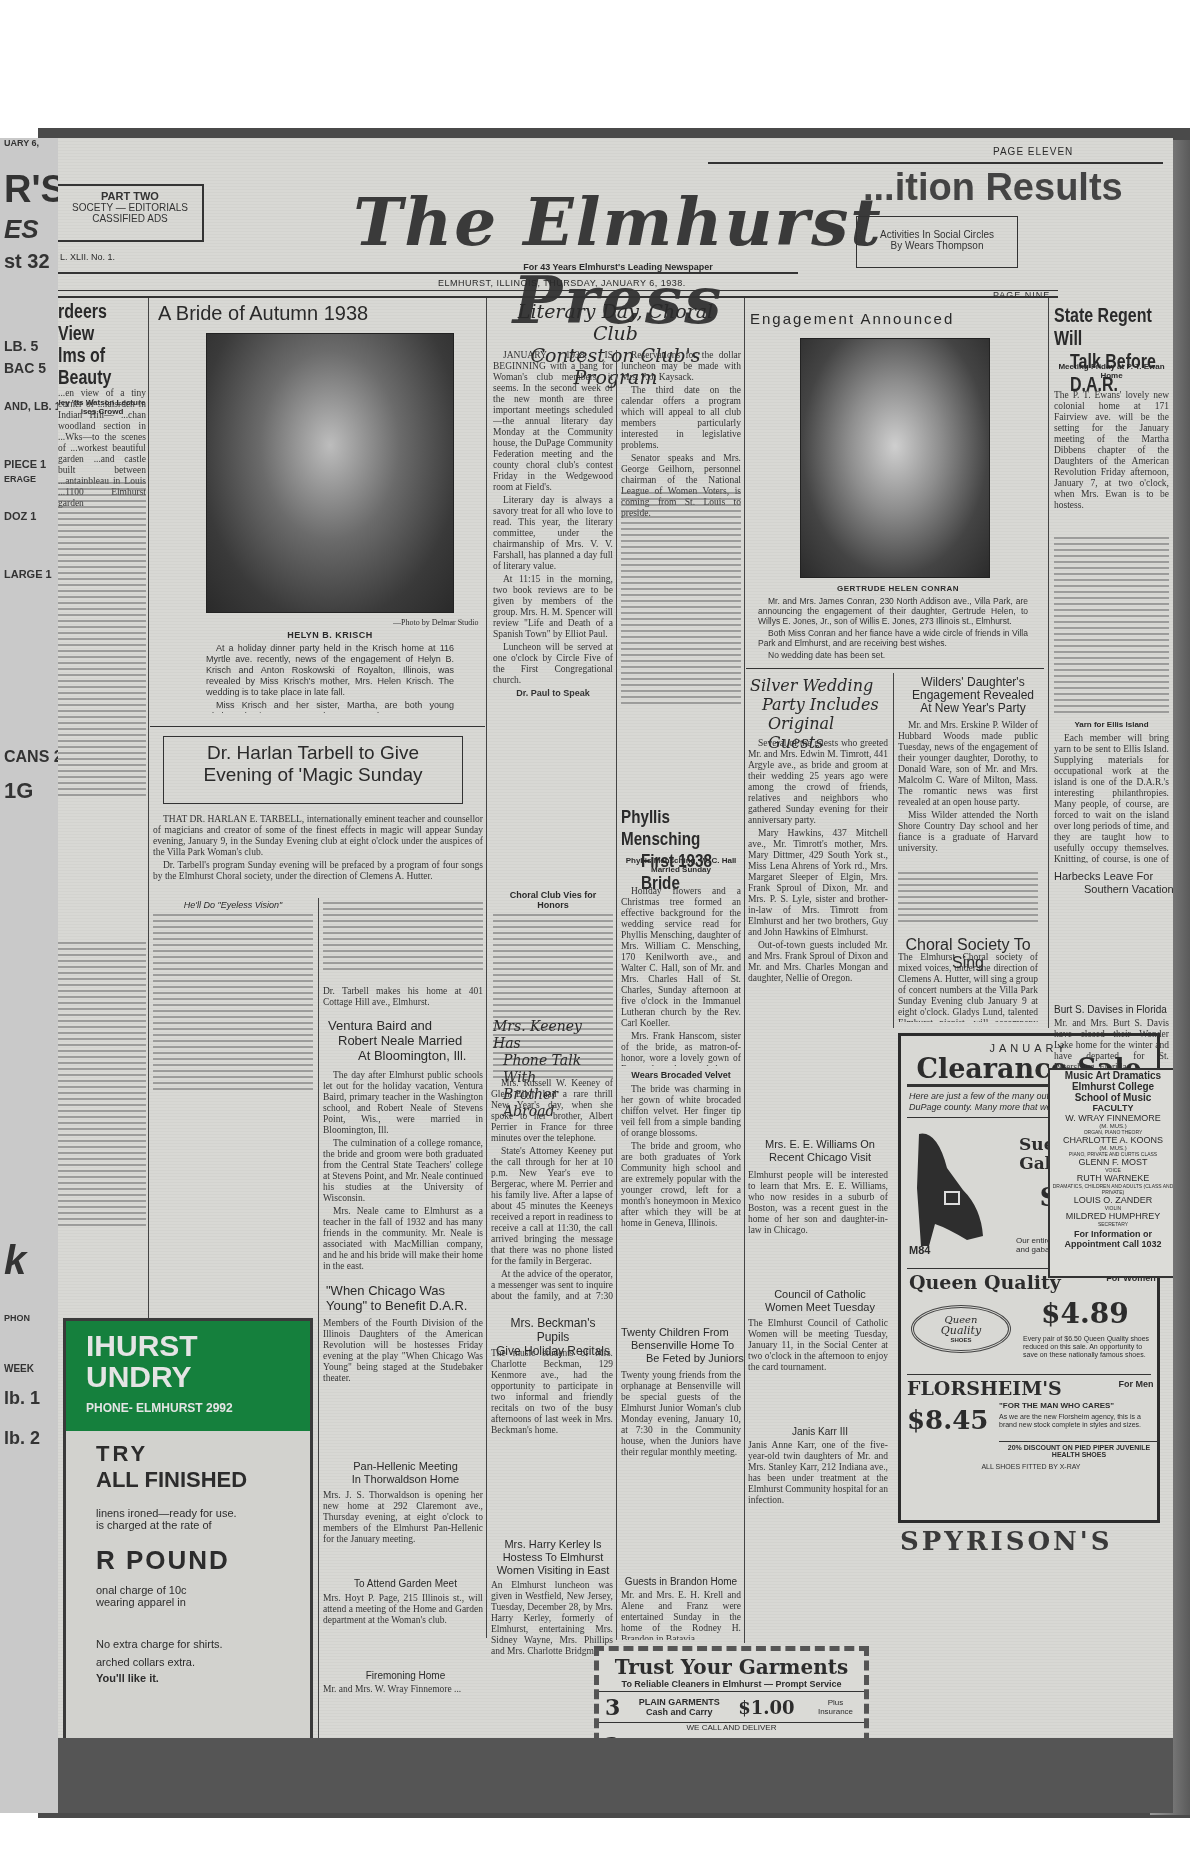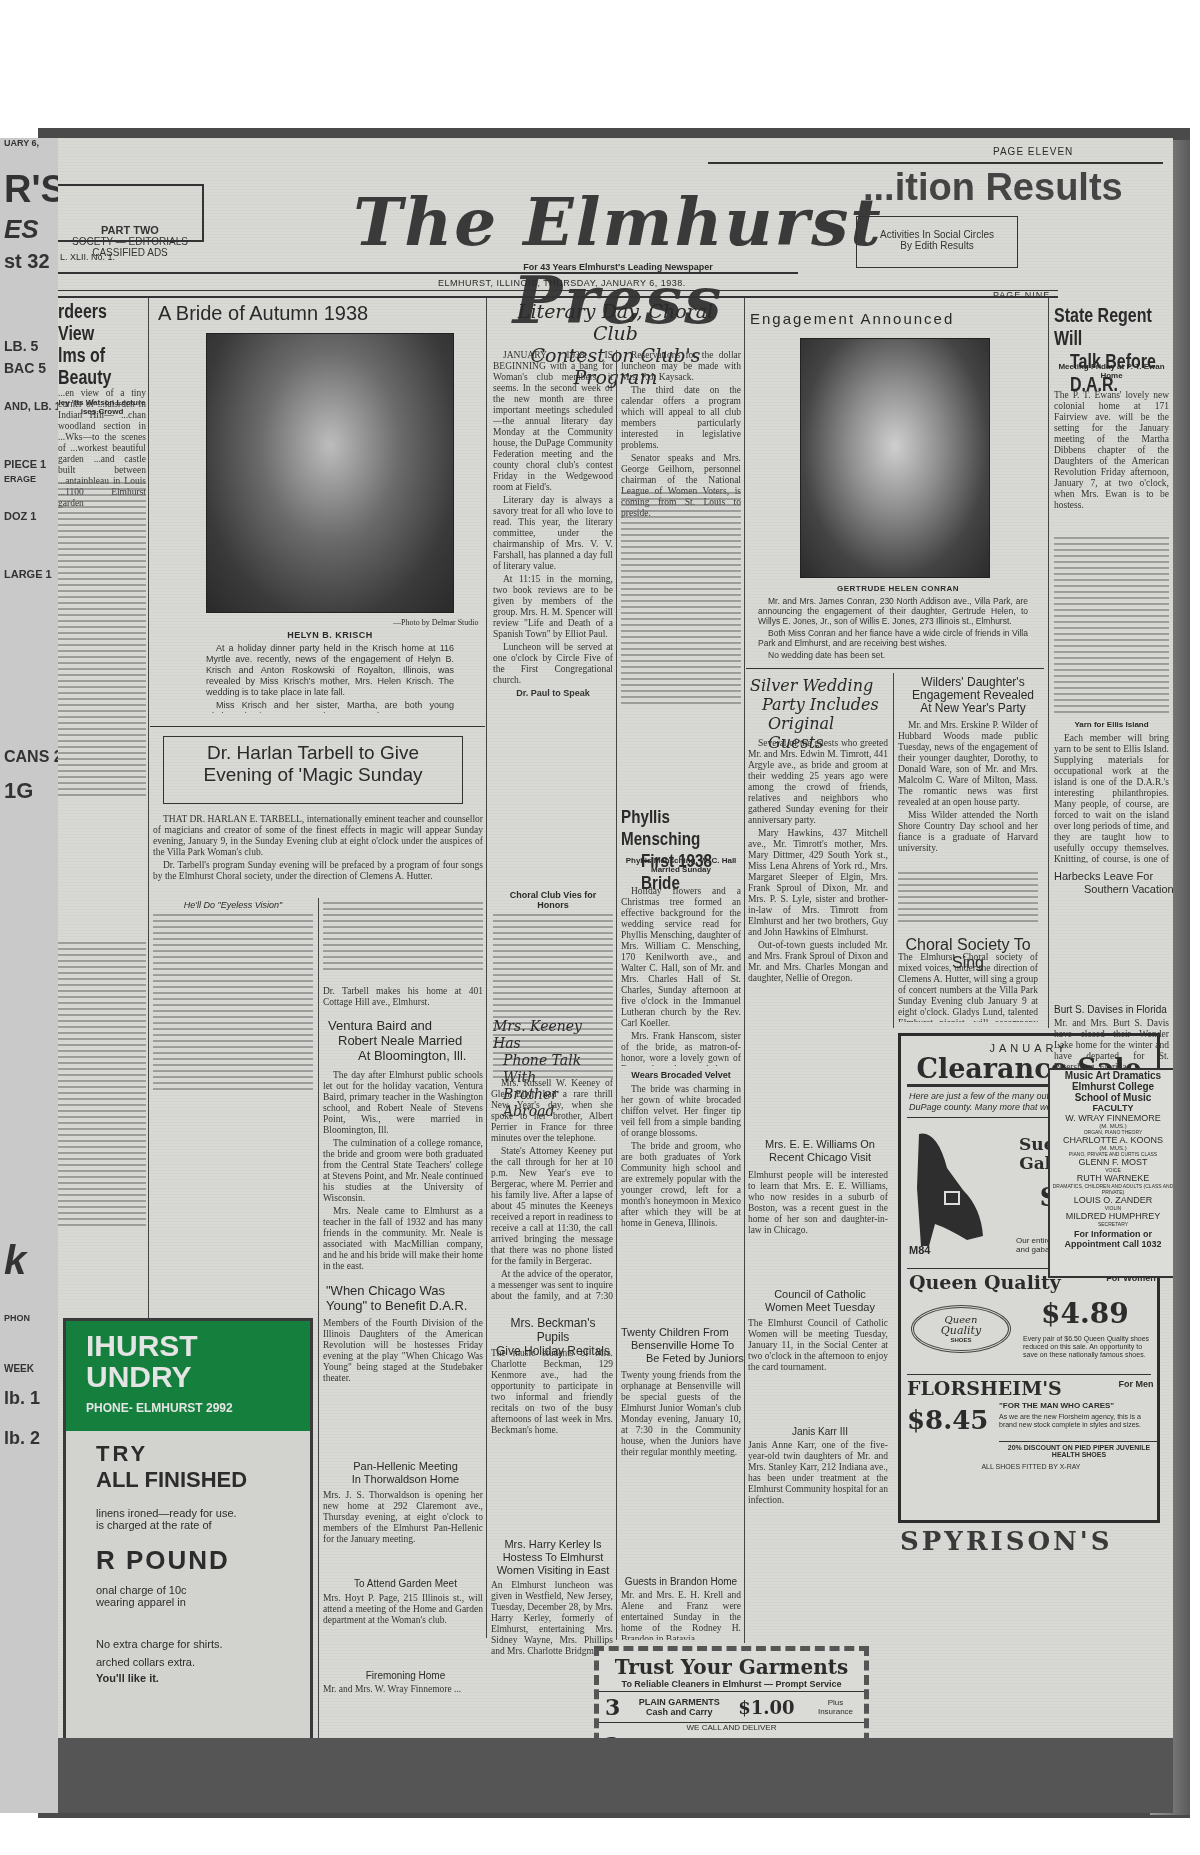--- a/index.html
+++ b/index.html
@@ -60,31 +60,31 @@
 
 <div class="right-edge"></div>
 
 <div class="paper">
 
   <div class="abs sans" style="left:935px;top:8px;font-size:10px;letter-spacing:1px;">PAGE ELEVEN</div>
   <div class="rule" style="left:650px;top:24px;width:455px;height:2px;"></div>
   <div class="abs sans" style="left:805px;top:28px;font-size:38px;font-weight:bold;color:#444;">...ition Results</div>
 
   <div class="boxed" style="left:-2px;top:46px;width:148px;height:58px;padding-top:4px;">
-    <div style="font-size:11px;font-weight:bold;margin-top:34px;">PART TWO</div>
+    <div style="font-size:11px;font-weight:bold;">PART TWO</div>
     <div style="font-size:10px;">SOCETY — EDITORIALS</div>
     <div style="font-size:10px;">CASSIFIED ADS</div>
   </div>
 
   <div class="masthead">The Elmhurst Press</div>
   <div class="abs sans" style="left:430px;top:124px;width:260px;text-align:center;font-size:9px;font-weight:bold;">For 43 Years Elmhurst's Leading Newspaper</div>
 
   <div class="boxed" style="left:798px;top:78px;width:162px;height:52px;border-width:1px;padding-top:12px;font-size:10px;">
     <div>Activities In Social Circles</div>
-    <div>By Edith Results</div>
+    <div>By Wears Thompson</div>
   </div>
 
   <div class="rule" style="left:0;top:134px;width:740px;height:2px;"></div>
   <div class="abs sans" style="left:2px;top:114px;font-size:9px;">L. XLII. No. 1.</div>
   <div class="abs sans" style="left:380px;top:140px;font-size:9px;letter-spacing:0.5px;">ELMHURST, ILLINOIS, THURSDAY, JANUARY 6, 1938.</div>
   <div class="rule" style="left:0;top:152px;width:1000px;height:1px;"></div>
   <div class="abs sans" style="left:935px;top:152px;font-size:9px;letter-spacing:1px;">PAGE NINE</div>
   <div class="rule" style="left:0;top:158px;width:1000px;height:2px;"></div>
 
   <div class="abs" style="left:0;top:162px;width:88px;">

